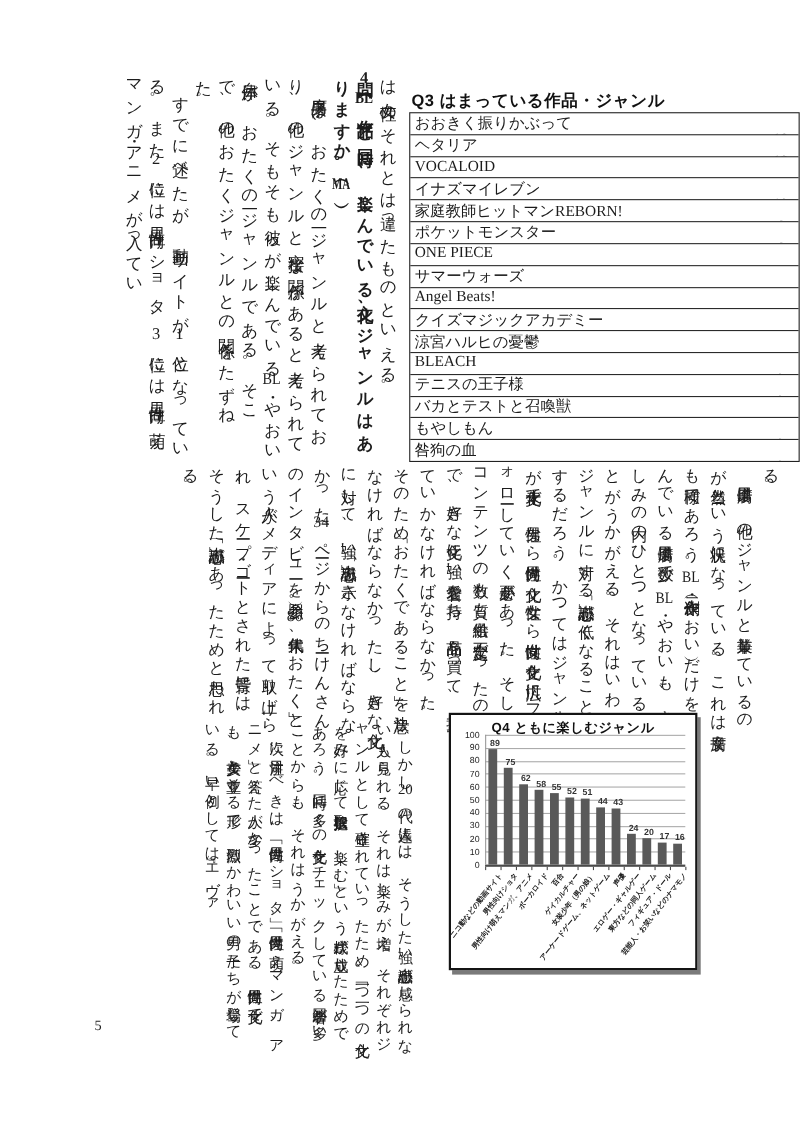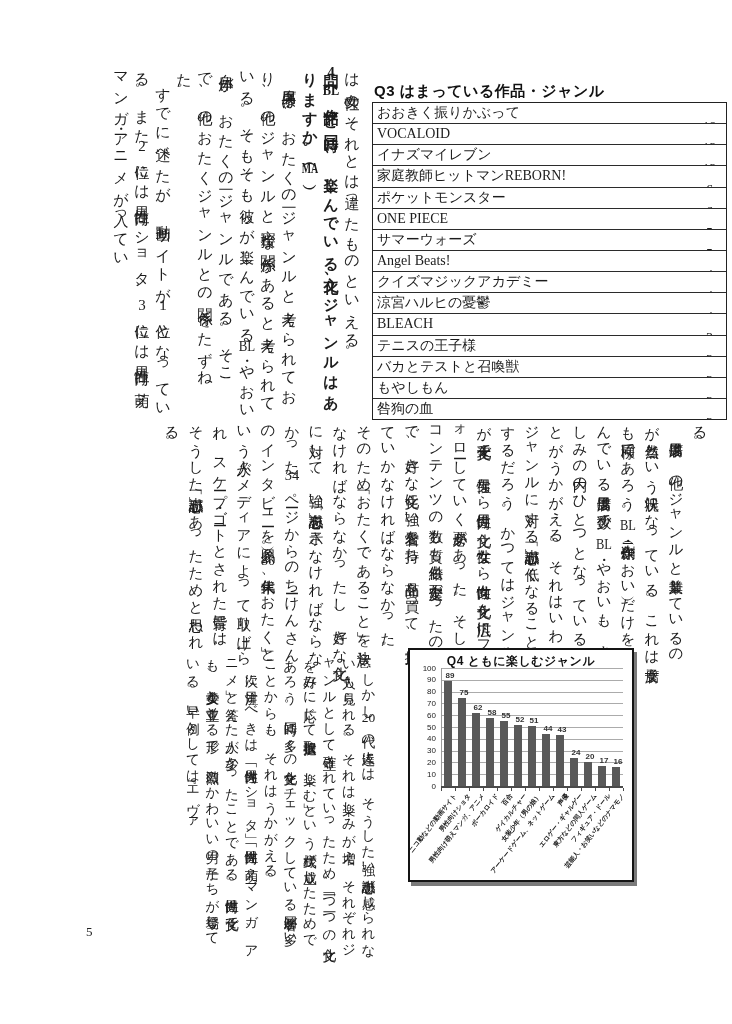--- a/index.html
+++ b/index.html
@@ -75,20 +75,24 @@
 </head>
 <body>
 
 <div id="page">
 
   <div id="q3-heading">Q3 はまっている作品・ジャンル</div>
   <div id="q3-table">
       <div class="trow">
         <div class="cell-name">おおきく振りかぶって</div>
         <div class="cell-count">19</div>
+      </div>
+      <div class="trow">
+        <div class="cell-name">ヘタリア</div>
+        <div class="cell-count">13</div>
       </div>
       <div class="trow">
         <div class="cell-name">VOCALOID</div>
         <div class="cell-count">12</div>
       </div>
       <div class="trow">
         <div class="cell-name">イナズマイレブン</div>
         <div class="cell-count">12</div>
       </div>
       <div class="trow">

